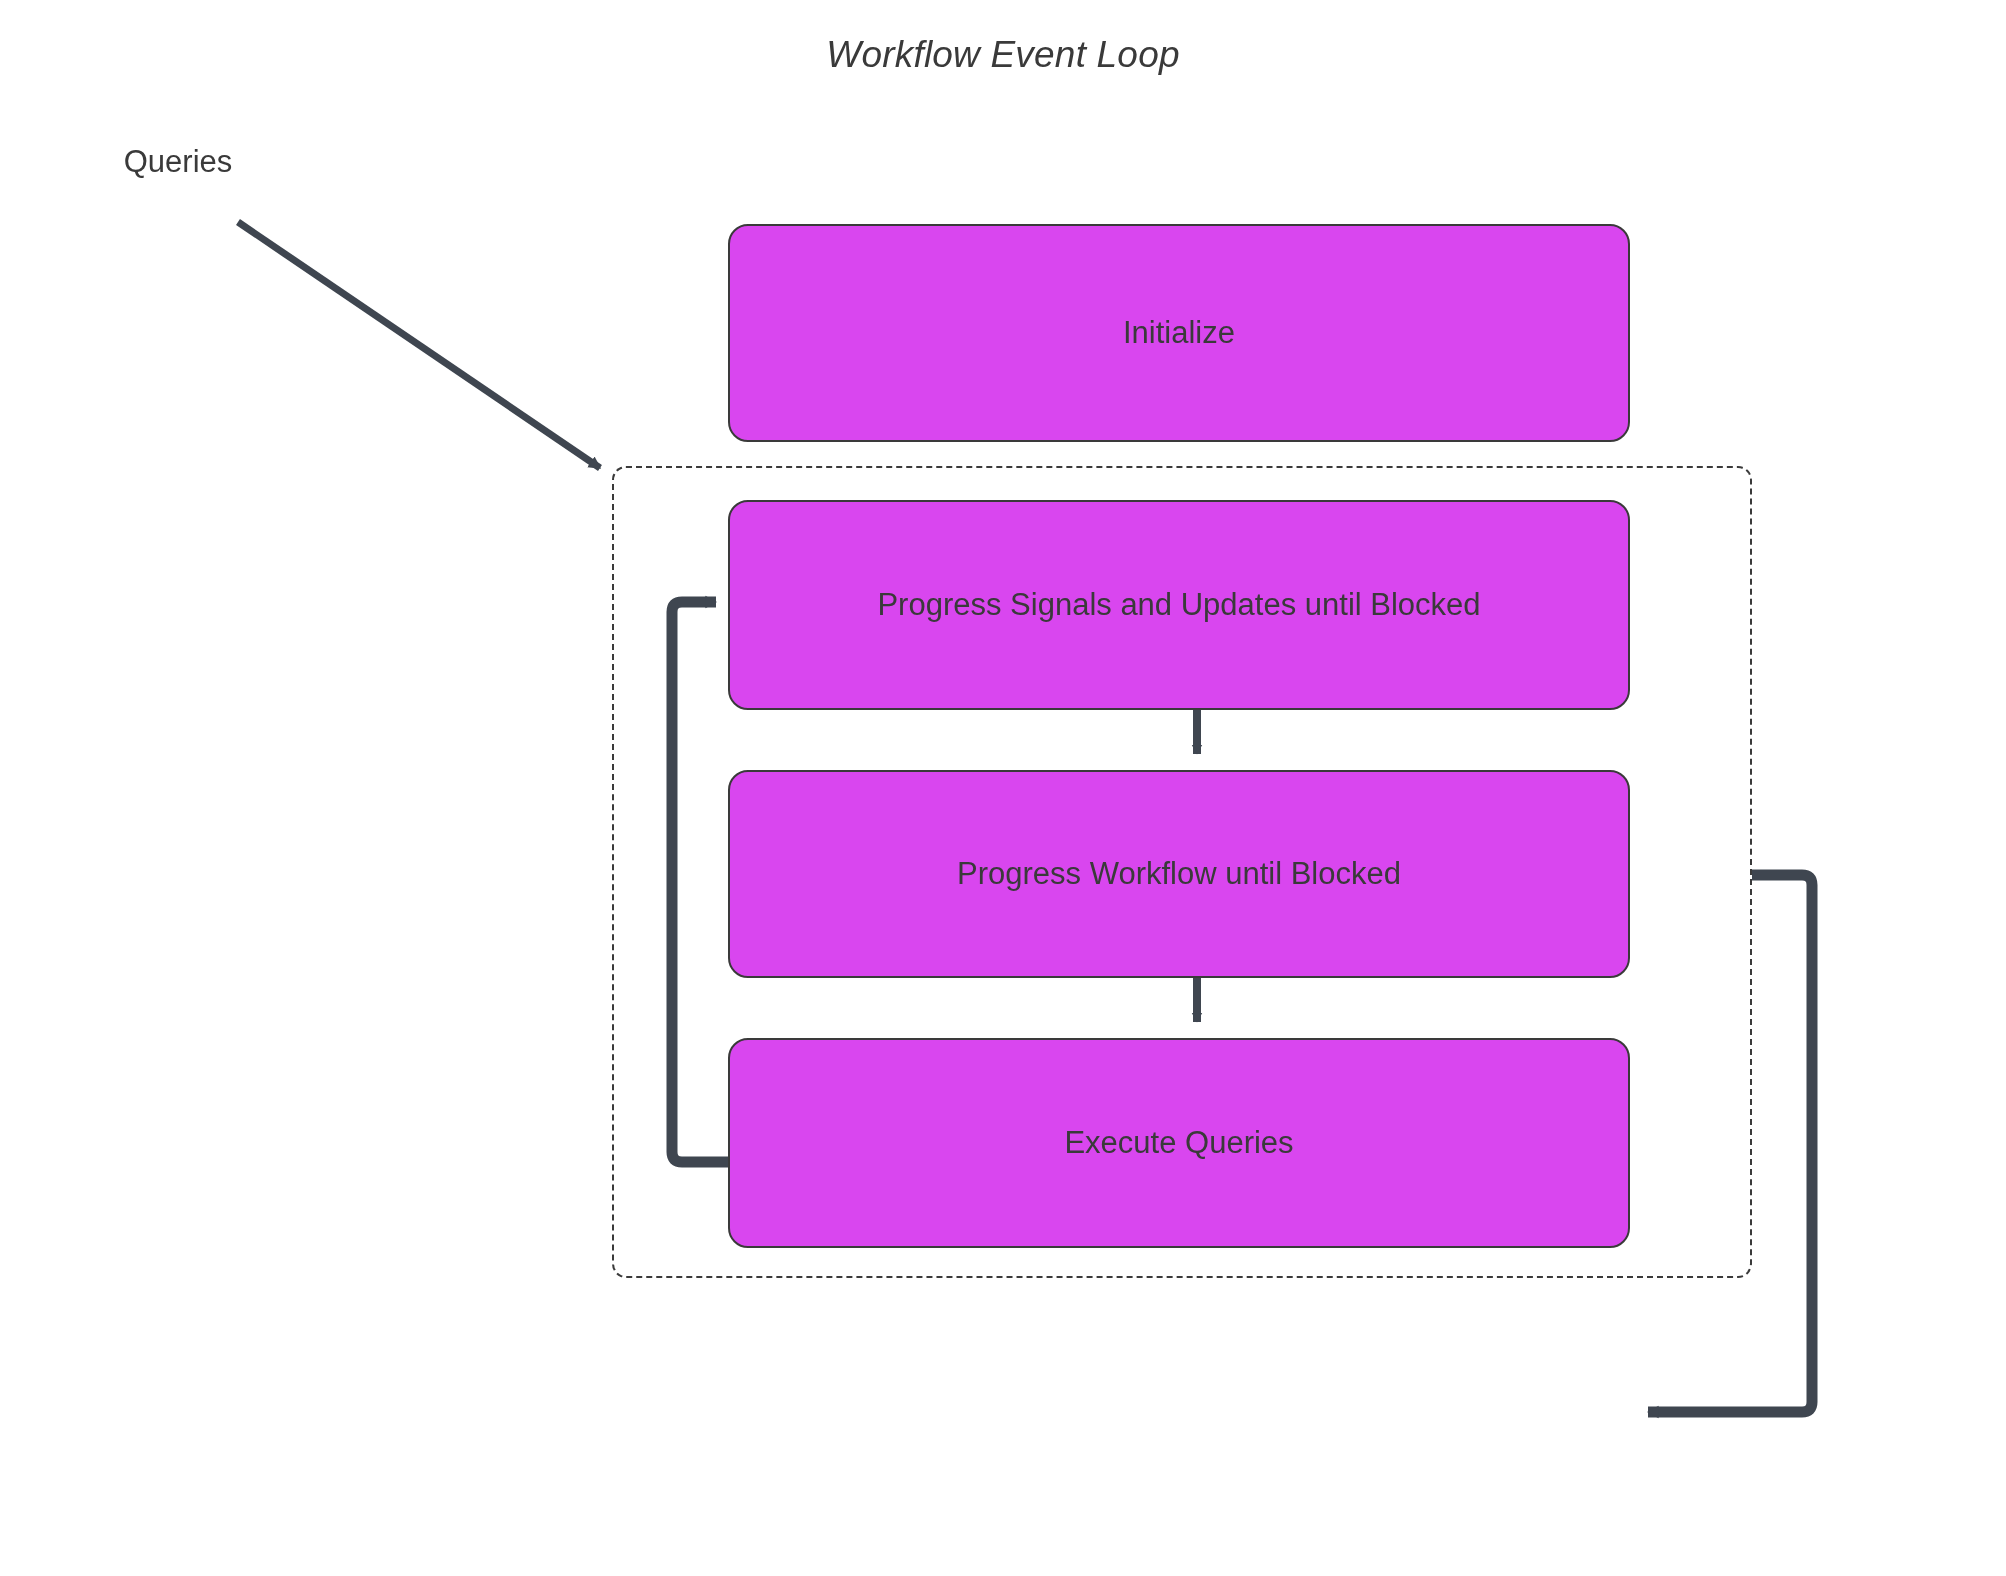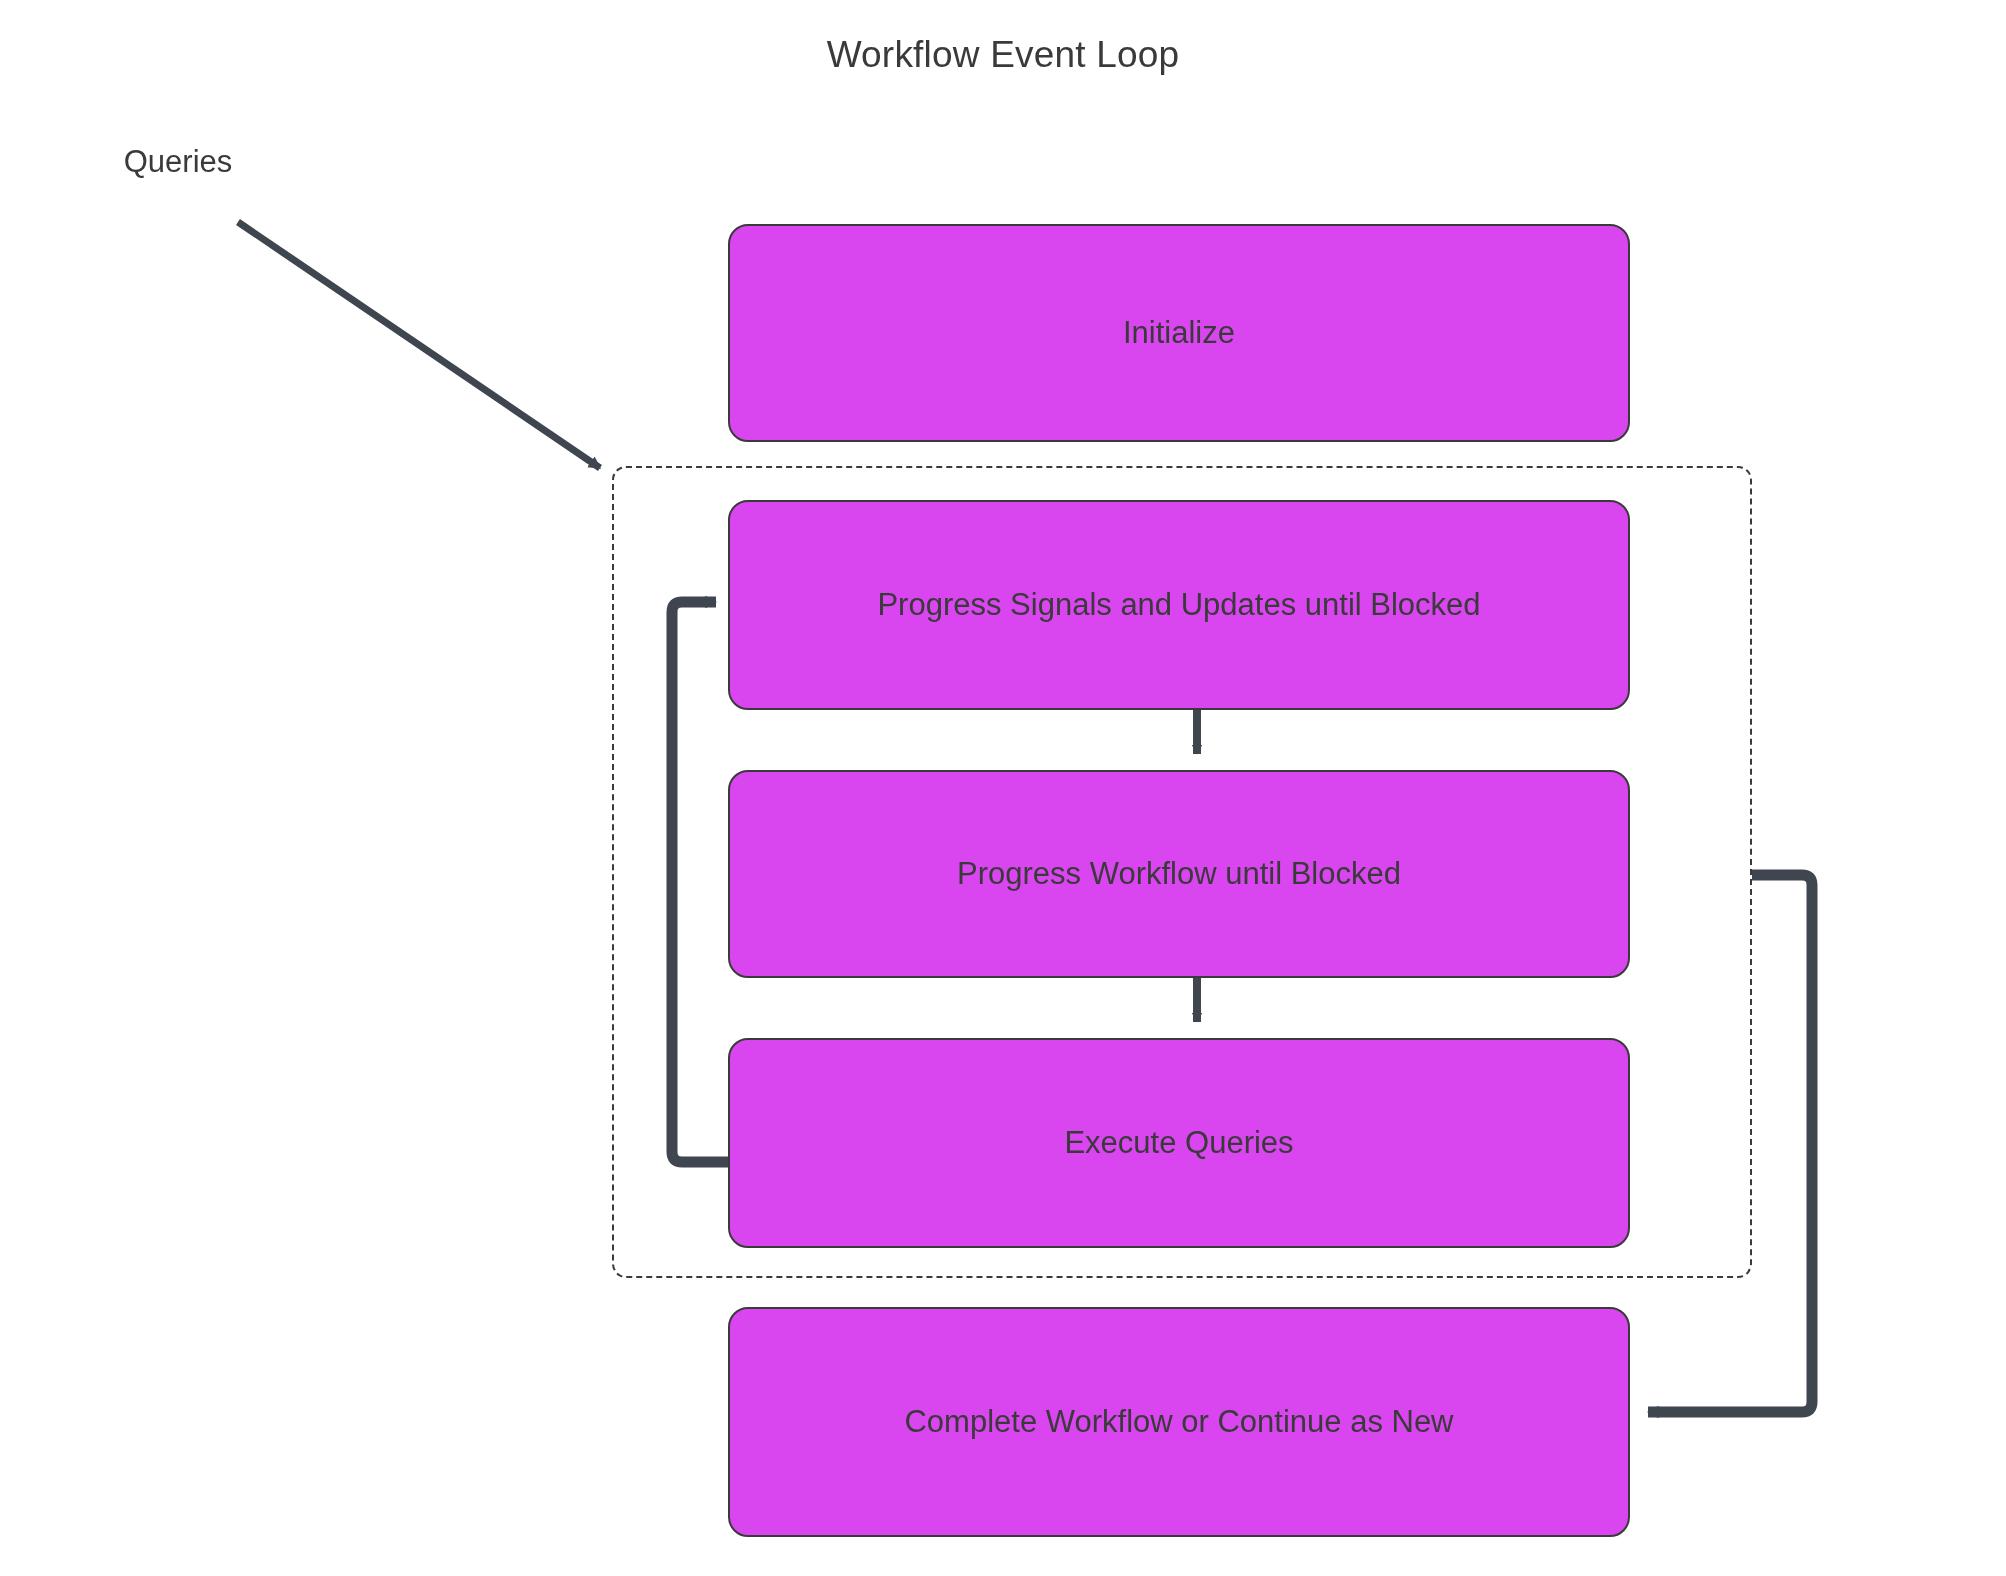--- a/index.html
+++ b/index.html
@@ -26,20 +26,21 @@
     height: 1576px;
     pointer-events: none;
   }
   .diagram-title {
     position: absolute;
     left: 0;
     top: 34px;
     width: 2006px;
     text-align: center;
     font-size: 37px;
+    font-style: italic;
     color: #3a3a3a;
     letter-spacing: .2px;
   }
   .ext-label {
     position: absolute;
     left: 18px;
     top: 140px;
     width: 320px;
     text-align: center;
     font-size: 31px;
@@ -133,17 +134,14 @@
   </div>
 
   <div class="node node-progress">
     <span>Progress Workflow until Blocked</span>
   </div>
 
   <div class="node node-queries">
     <span>Execute Queries</span>
   </div>
 
-  <div class="node node-complete">
-    <span>Complete Workflow or Continue as New</span>
-  </div>
 
 </div>
 
 </body></html>

